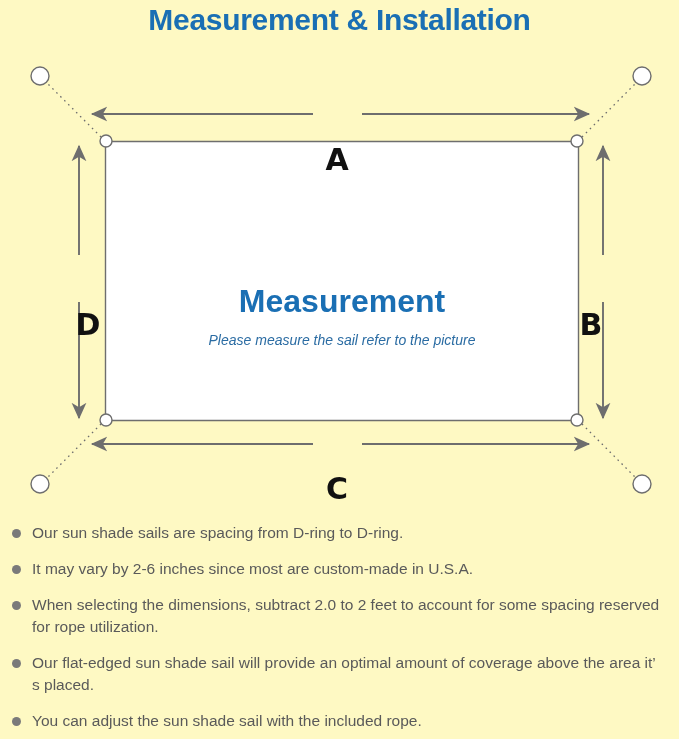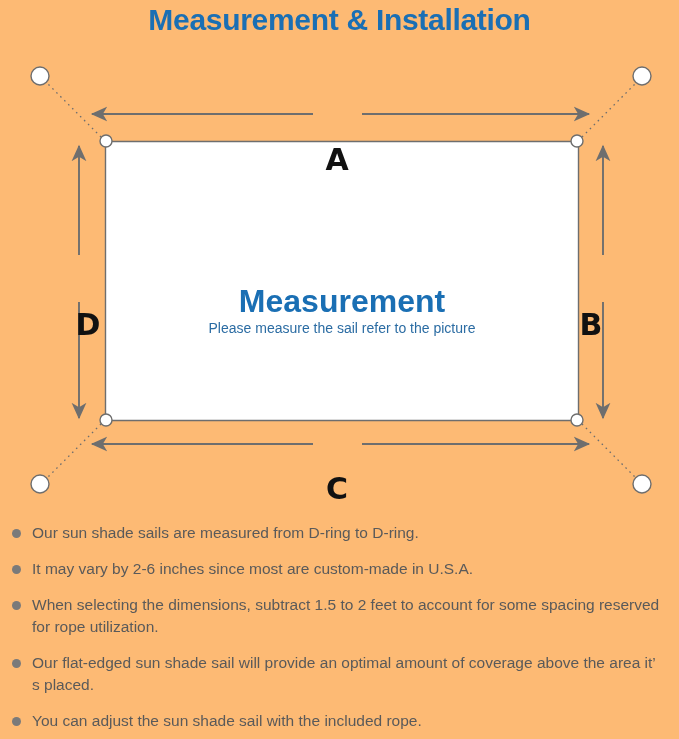--- a/index.html
+++ b/index.html
@@ -11,21 +11,21 @@
     width: 679px;
     height: 739px;
     font-family: "Liberation Sans", sans-serif;
     overflow: hidden;
     position: relative;
   }
   #page {
     position: relative;
     width: 679px;
     height: 739px;
-    background: #fdba74;
+    background: #fef9c3;
   }
   .title {
     position: absolute;
     left: 0;
     top: 0;
     width: 679px;
     text-align: center;
     font-size: 30px;
     font-weight: bold;
     color: #1a6fb4;
@@ -51,21 +51,22 @@
   .center-label .m-title {
     font-size: 32px;
     font-weight: bold;
     color: #1a6fb4;
     line-height: 30px;
   }
   .center-label .m-sub {
     font-size: 14px;
     color: #2b6ca3;
     line-height: 22px;
-    margin-top: 1px;
+    margin-top: 13px;
+    font-style: italic;
   }
   .dim-letter {
     position: absolute;
     font-family: "DejaVu Sans", sans-serif;
     font-weight: bold;
     font-size: 30px;
     color: #111111;
     text-align: center;
   }
   #letter-A { left: 307px; top: 96px; width: 60px; }
@@ -155,29 +156,29 @@
 
     <div class="dim-letter" id="letter-A">A</div>
     <div class="dim-letter" id="letter-B">B</div>
     <div class="dim-letter" id="letter-C">C</div>
     <div class="dim-letter" id="letter-D">D</div>
   </div>
 
   <div id="notes">
     <div class="note-row">
       <span class="bullet"></span>
-      <span class="note-text">Our sun shade sails are measured from D-ring to D-ring.</span>
+      <span class="note-text">Our sun shade sails are spacing from D-ring to D-ring.</span>
     </div>
     <div class="note-row">
       <span class="bullet"></span>
       <span class="note-text">It may vary by 2-6 inches since most are custom-made in U.S.A.</span>
     </div>
     <div class="note-row">
       <span class="bullet"></span>
-      <span class="note-text">When selecting the dimensions, subtract 1.5 to 2 feet to account for some spacing reserved for rope utilization.</span>
+      <span class="note-text">When selecting the dimensions, subtract 2.0 to 2 feet to account for some spacing reserved for rope utilization.</span>
     </div>
     <div class="note-row">
       <span class="bullet"></span>
       <span class="note-text">Our flat-edged sun shade sail will provide an optimal amount of coverage above the area it’ s placed.</span>
     </div>
     <div class="note-row">
       <span class="bullet"></span>
       <span class="note-text">You can adjust the sun shade sail with the included rope.</span>
     </div>
   </div>

